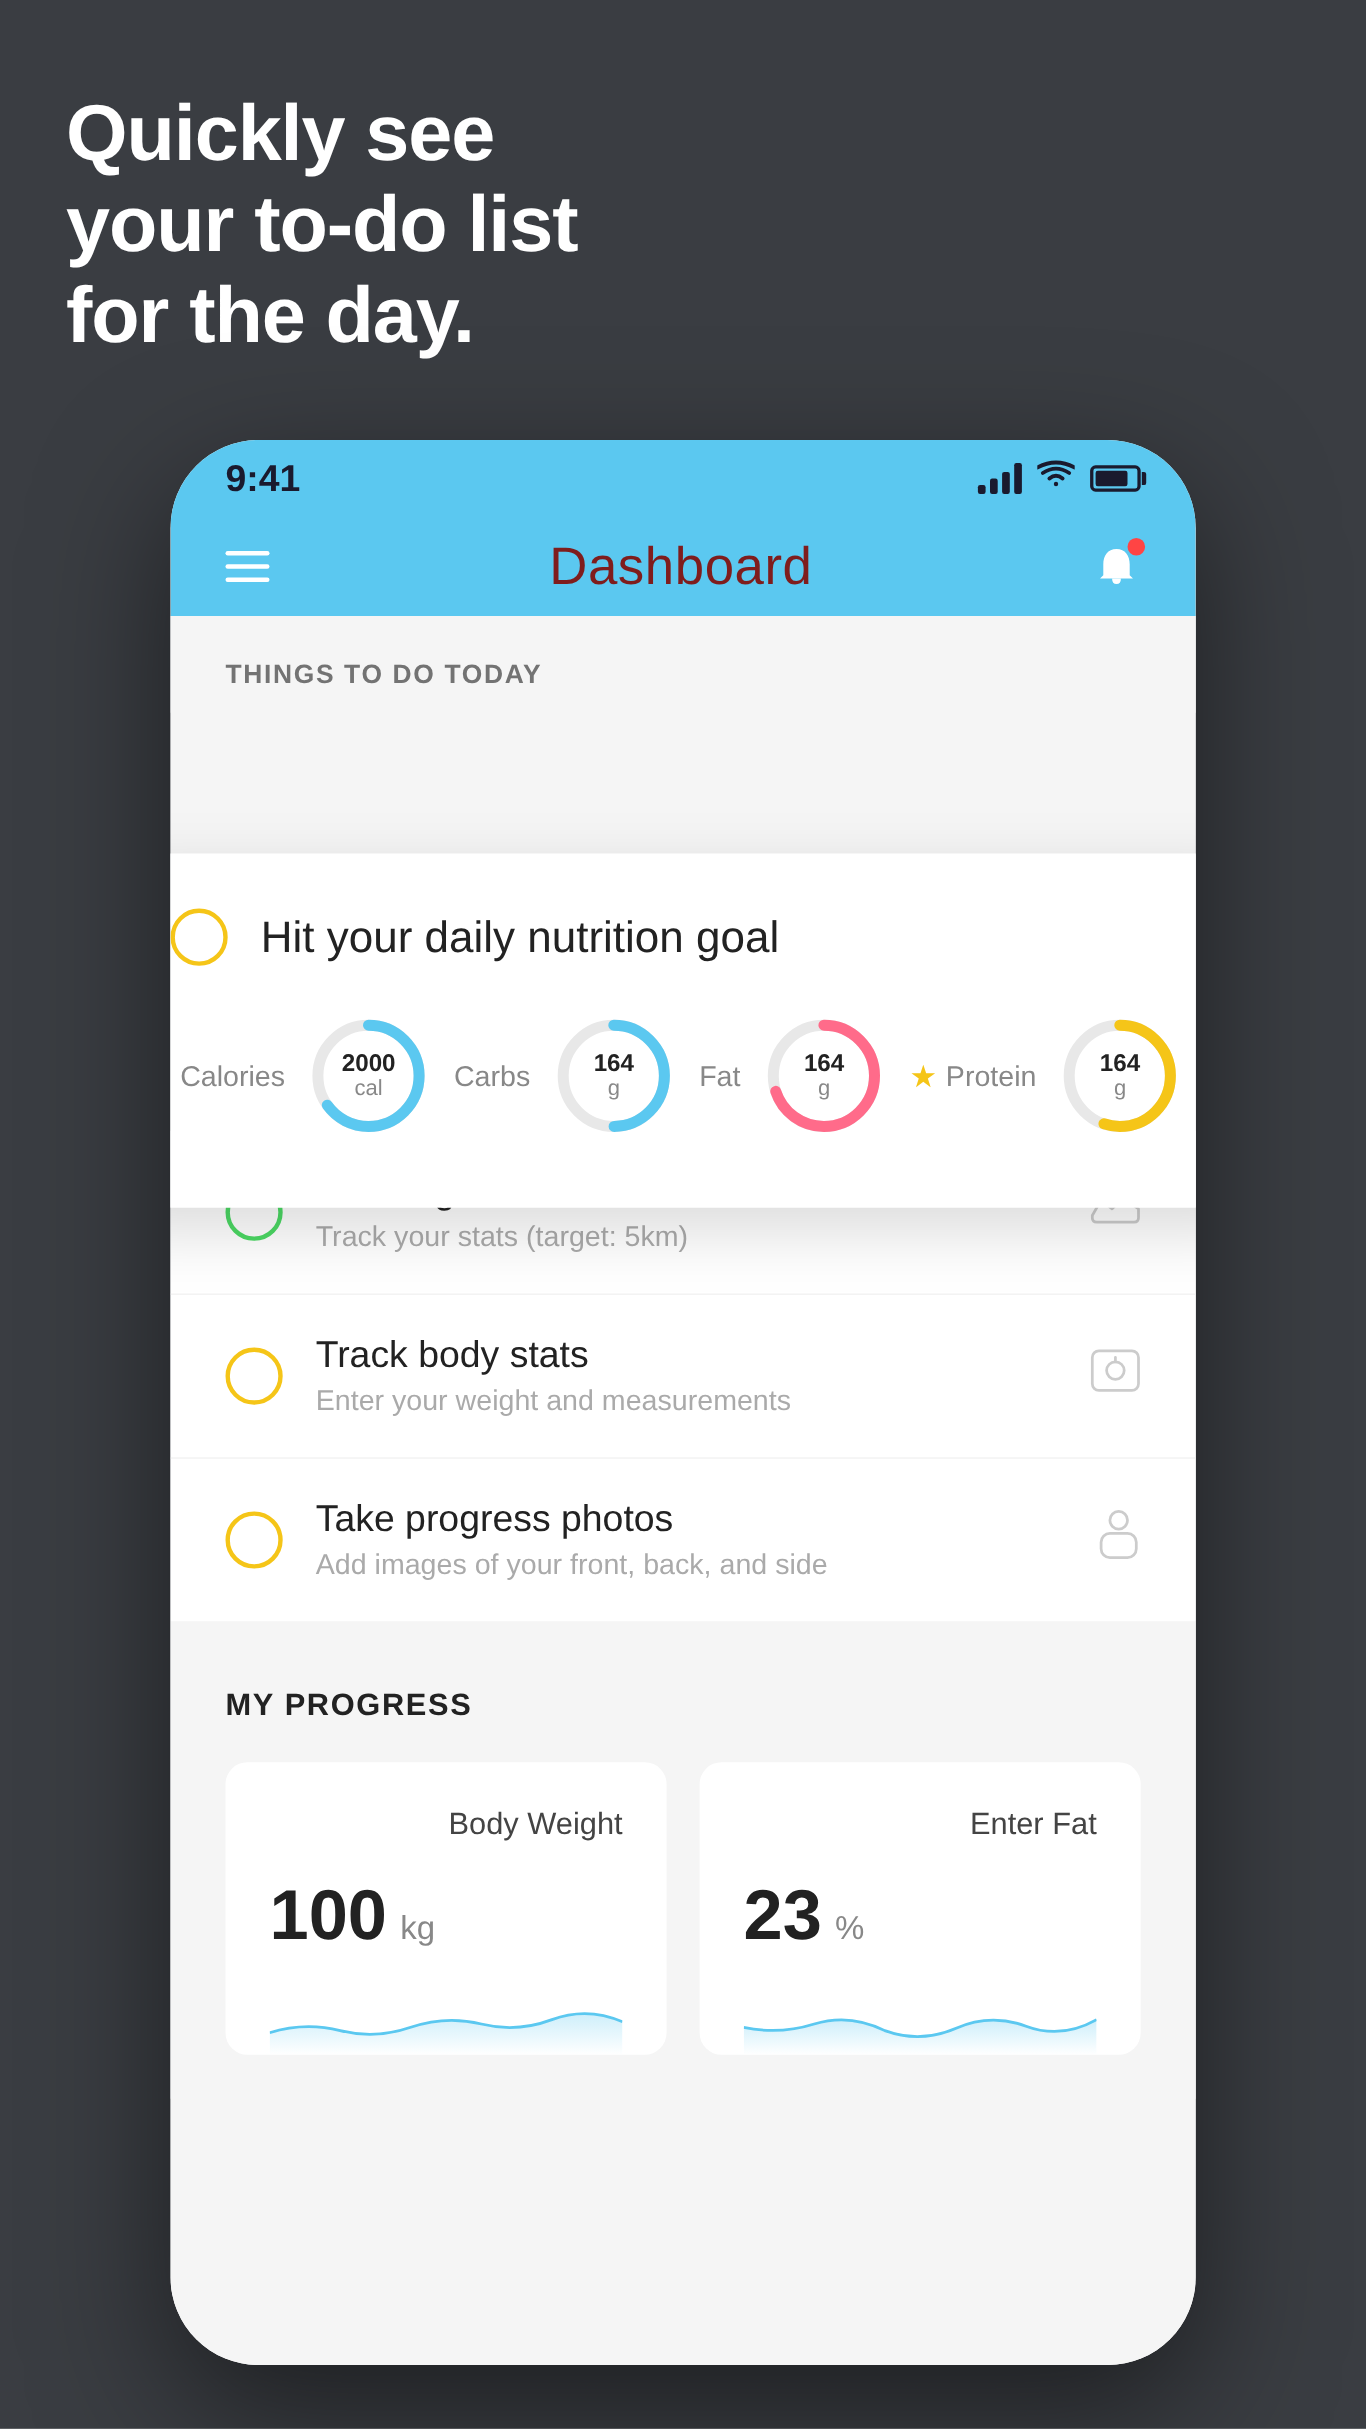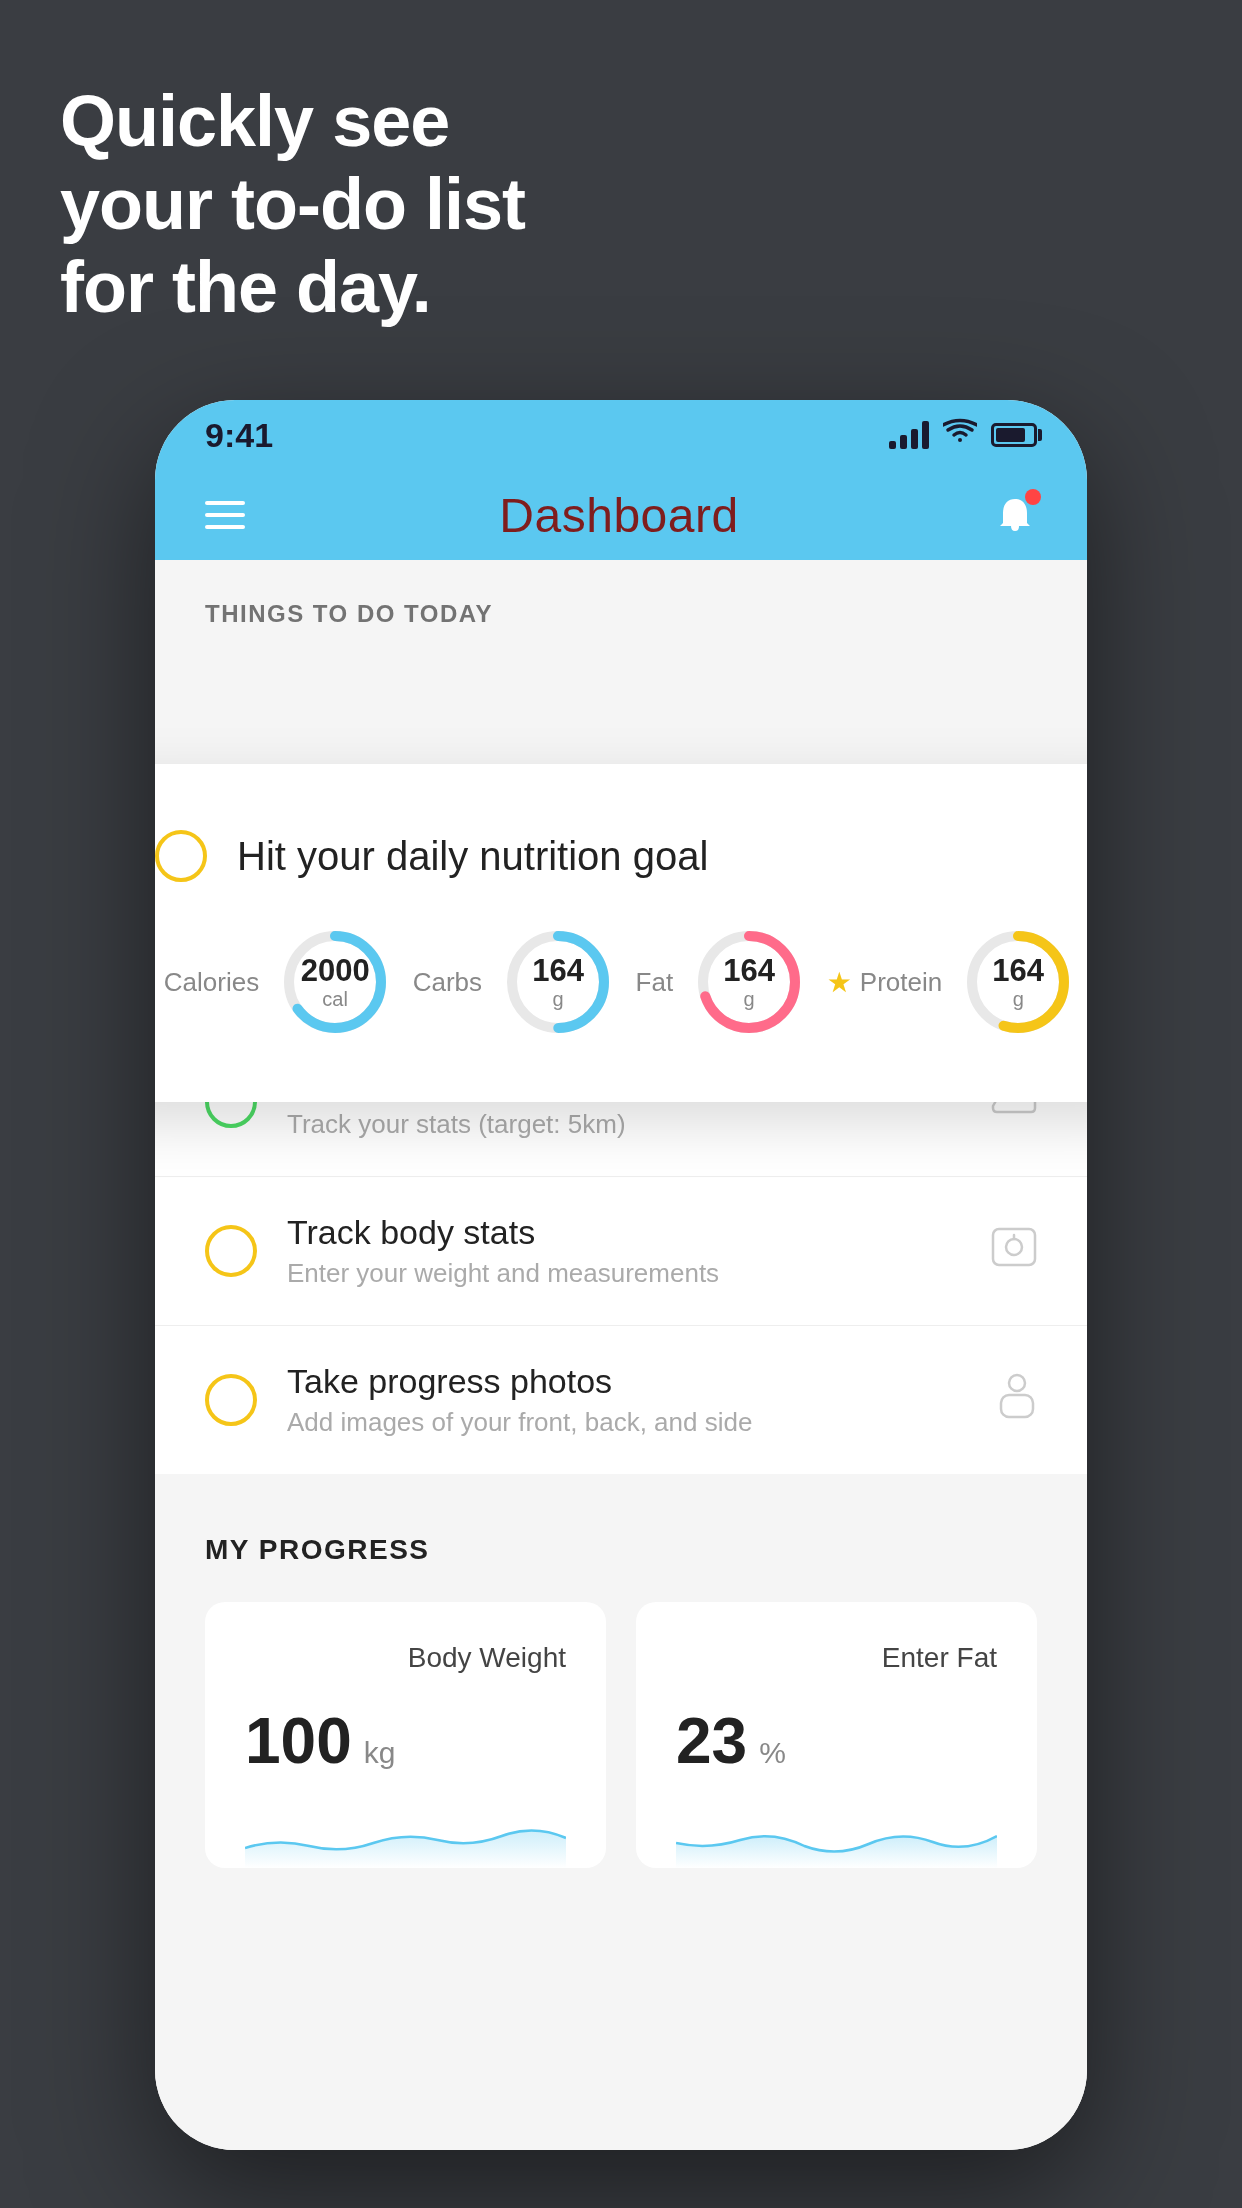--- a/index.html
+++ b/index.html
@@ -169,26 +169,26 @@
       font-size: 24px;
       font-weight: 700;
       color: #737373;
       letter-spacing: 1.5px;
       text-transform: uppercase;
     }
 
     
     .floating-card {
       position: absolute;
-      top: 204px;
+      top: 216px;
       left: -60px;
       right: -60px;
       background: white;
       border-radius: 24px;
-      padding: 66px 60px 60px;
+      padding: 50px 60px 60px;
       box-shadow: 0 20px 60px rgba(0,0,0,0.15);
       z-index: 10;
     }
     .card-header {
       display: flex;
       align-items: center;
       gap: 30px;
       margin-bottom: 40px;
     }
     .circle-checkbox {
@@ -242,21 +242,21 @@
     }
     .donut-center {
       position: absolute;
       top: 50%;
       left: 50%;
       transform: translate(-50%, -50%);
       text-align: center;
       line-height: 1.1;
     }
     .donut-value {
-      font-size: 31px;
+      font-size: 22px;
       font-weight: 700;
       color: #222;
     }
     .donut-unit {
       font-size: 20px;
       color: #888;
     }
 
     
     .todo-list {

